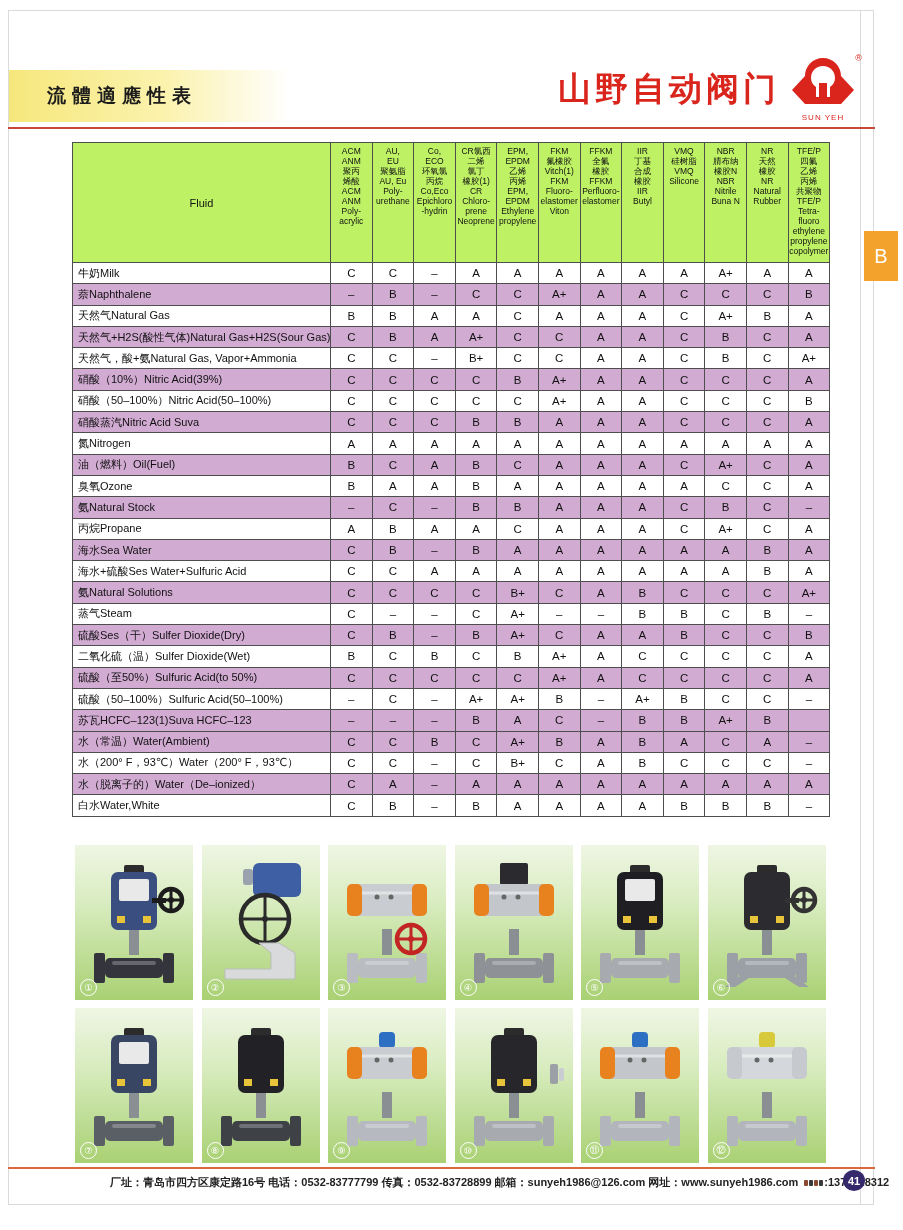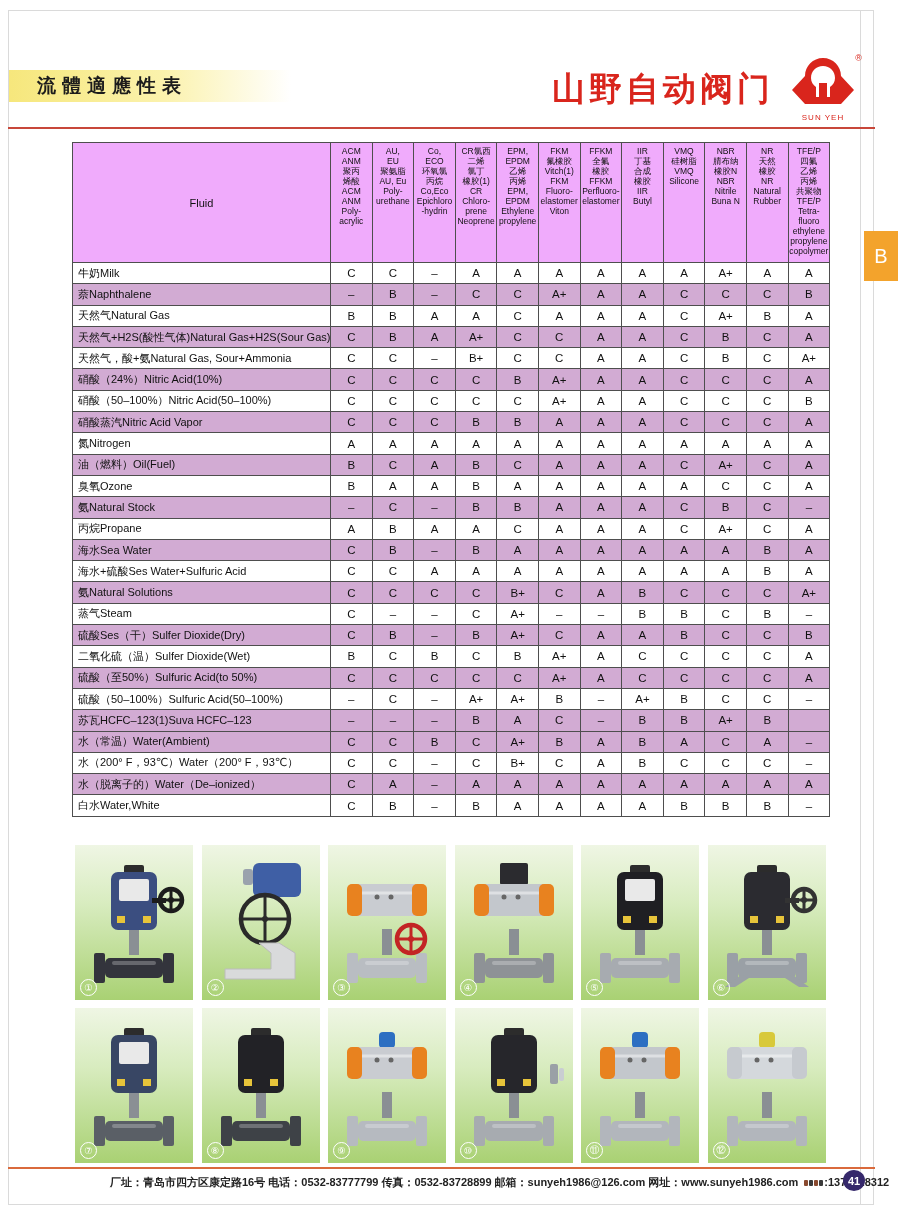--- a/index.html
+++ b/index.html
@@ -4,35 +4,35 @@
 <style>
   html,body{margin:0;padding:0;}
   body{
     width:903px;height:1230px;position:relative;background:#ffffff;
     font-family:"Liberation Sans","DejaVu Sans",sans-serif;color:#111;
     overflow:hidden;
   }
   .frame{position:absolute;left:8px;top:10px;width:866px;height:1195px;border:1px solid #dadada;box-sizing:border-box;}
   .inner-vline{position:absolute;left:860px;top:10px;height:1195px;border-left:1px solid #dadada;}
   .title-band{
-    position:absolute;left:9px;top:70px;width:282px;height:32px;
+    position:absolute;left:9px;top:70px;width:282px;height:52px;
     background:linear-gradient(90deg,#f6e77c 0%,#fbf2ad 55%,rgba(251,242,173,0) 100%);
-    display:flex;align-items:center;padding-left:28px;box-sizing:border-box;
+    display:flex;align-items:center;padding-left:38px;box-sizing:border-box;
     font-size:19px;font-weight:bold;letter-spacing:6px;color:#1c1c1c;
   }
   .brand{position:absolute;left:515px;top:56px;width:345px;height:66px;display:flex;align-items:center;justify-content:flex-end;}
-  .brand-text{font-size:33px;font-weight:bold;letter-spacing:4px;color:#d9251c;white-space:nowrap;margin-right:16px;}
+  .brand-text{font-size:33px;font-weight:bold;letter-spacing:4px;color:#d9251c;white-space:nowrap;margin-right:10px;}
   .brand-emblem{position:relative;width:70px;height:64px;}
   .brand-reg{position:absolute;right:-2px;top:-4px;font-size:9px;color:#d9251c;}
   .brand-sub{position:absolute;left:0;bottom:-1px;width:66px;text-align:center;font-size:8px;font-weight:normal;letter-spacing:1px;color:#d9251c;}
   .red-rule{position:absolute;left:8px;top:127px;width:867px;height:2px;background:#c8473a;}
 
   .fluid-table{position:absolute;left:72px;top:142px;border-collapse:collapse;table-layout:fixed;width:758px;}
   .fluid-table th,.fluid-table td{border:1px solid #4e4e4e;padding:0;box-sizing:border-box;}
-  .fluid-table thead th{height:120px;vertical-align:top;background:#f0abfc;font-weight:normal;}
+  .fluid-table thead th{height:120px;vertical-align:top;background:#bef264;font-weight:normal;}
   .col-head{font-size:8.5px;line-height:1.18;text-align:center;padding-top:3px;color:#111;}
   .fluid-head{font-size:11px;vertical-align:middle !important;color:#111;}
   .fluid-table td{height:21.3px;font-size:11.5px;}
   td.fluid-name{padding-left:5px;font-size:11px;white-space:nowrap;overflow:hidden;margin-left:9px;}
   td.val{text-align:center;}
   tr.stripe td{background:#d2abd3;}
 
   .b-tab{position:absolute;left:864px;top:231px;width:34px;height:50px;background:#f3a32c;
     color:#fff;font-size:20px;display:flex;align-items:center;justify-content:center;}
 
@@ -185,36 +185,36 @@
         <td class="val">C</td>
         <td class="val">C</td>
         <td class="val">A</td>
         <td class="val">A</td>
         <td class="val">C</td>
         <td class="val">B</td>
         <td class="val">C</td>
         <td class="val">A</td>
       </tr>
       <tr class="">
-        <td class="fluid-name">天然气，酸+氨Natural Gas, Sour+Ammonia</td>
+        <td class="fluid-name">天然气，酸+氨Natural Gas, Vapor+Ammonia</td>
         <td class="val">C</td>
         <td class="val">C</td>
         <td class="val">–</td>
         <td class="val">B+</td>
         <td class="val">C</td>
         <td class="val">C</td>
         <td class="val">A</td>
         <td class="val">A</td>
         <td class="val">C</td>
         <td class="val">B</td>
         <td class="val">C</td>
         <td class="val">A+</td>
       </tr>
       <tr class="stripe">
-        <td class="fluid-name">硝酸（24%）Nitric Acid(10%)</td>
+        <td class="fluid-name">硝酸（10%）Nitric Acid(39%)</td>
         <td class="val">C</td>
         <td class="val">C</td>
         <td class="val">C</td>
         <td class="val">C</td>
         <td class="val">B</td>
         <td class="val">A+</td>
         <td class="val">A</td>
         <td class="val">A</td>
         <td class="val">C</td>
         <td class="val">C</td>
@@ -230,21 +230,21 @@
         <td class="val">C</td>
         <td class="val">A+</td>
         <td class="val">A</td>
         <td class="val">A</td>
         <td class="val">C</td>
         <td class="val">C</td>
         <td class="val">C</td>
         <td class="val">B</td>
       </tr>
       <tr class="stripe">
-        <td class="fluid-name">硝酸蒸汽Nitric Acid Vapor</td>
+        <td class="fluid-name">硝酸蒸汽Nitric Acid Suva</td>
         <td class="val">C</td>
         <td class="val">C</td>
         <td class="val">C</td>
         <td class="val">B</td>
         <td class="val">B</td>
         <td class="val">A</td>
         <td class="val">A</td>
         <td class="val">A</td>
         <td class="val">C</td>
         <td class="val">C</td>

